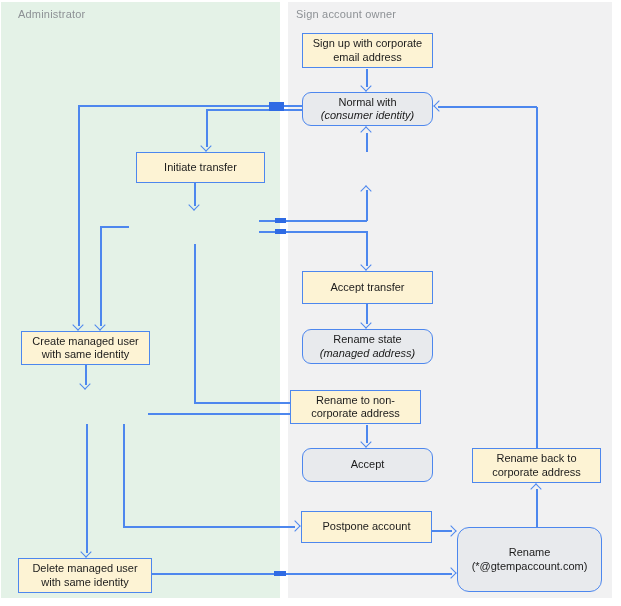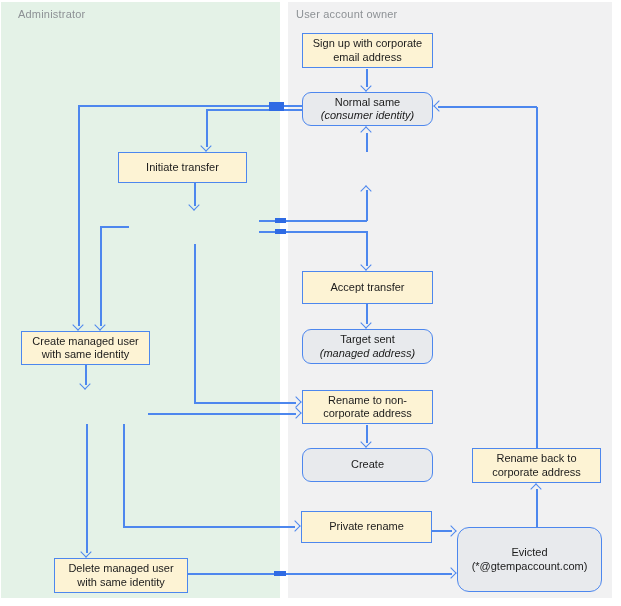--- a/index.html
+++ b/index.html
@@ -39,21 +39,21 @@
   .mark{position:absolute;background:var(--mark);}
 </style>
 </head>
 <body>
 
 <div id="canvas">
 
   <div class="lane" style="left:1px;width:279px;background:var(--lane-admin);"></div>
   <div class="lane" style="left:288px;width:324px;background:var(--lane-owner);"></div>
   <div class="lane-label" style="left:18px;">Administrator</div>
-  <div class="lane-label" style="left:296px;">User account owner</div>
+  <div class="lane-label" style="left:296px;">Sign account owner</div>
 
   <div id="edges">
       <div class="seg v" style="left: 366px; top: 69px; height: 18px;"></div>
       <div class="ar down" style="left: 362px; top: 82px;"></div>
       <div class="seg h" style="left: 78px; top: 105px; width: 224px;"></div>
       <div class="seg v" style="left: 78px; top: 105px; height: 221px;"></div>
       <div class="ar down" style="left: 74px; top: 321px;"></div>
       <div class="seg h" style="left: 206px; top: 109px; width: 96px;"></div>
       <div class="seg v" style="left: 206px; top: 109px; height: 38px;"></div>
       <div class="ar down" style="left: 202px; top: 142px;"></div>
@@ -100,66 +100,66 @@
       <div class="mark" style="left: 275px; top: 229px; width: 11px; height: 5px;"></div>
       <div class="mark" style="left: 274px; top: 571px; width: 12px; height: 5px;"></div>
     </div>
 
   <div class="nd proc" style="left:302px;top:33px;width:131px;height:35px;">
     <span>Sign up with corporate</span>
     <span>email address</span>
   </div>
 
   <div class="nd state" style="left:302px;top:92px;width:131px;height:34px;">
-    <span>Normal same</span>
+    <span>Normal with</span>
     <span class="it">(consumer identity)</span>
   </div>
 
-  <div class="nd proc" style="left:118px;top:152px;width:129px;height:31px;">
+  <div class="nd proc" style="left:136px;top:152px;width:129px;height:31px;">
     <span>Initiate transfer</span>
   </div>
 
 
 
   <div class="nd proc" style="left:302px;top:271px;width:131px;height:33px;">
     <span>Accept transfer</span>
   </div>
 
   <div class="nd state" style="left:302px;top:329px;width:131px;height:35px;">
-    <span>Target sent</span>
+    <span>Rename state</span>
     <span class="it">(managed address)</span>
   </div>
 
   <div class="nd proc" style="left:21px;top:331px;width:129px;height:34px;">
     <span>Create managed user</span>
     <span>with same identity</span>
   </div>
 
 
-  <div class="nd proc" style="left:302px;top:390px;width:131px;height:34px;">
+  <div class="nd proc" style="left:290px;top:390px;width:131px;height:34px;">
     <span>Rename to non-</span>
     <span>corporate address</span>
   </div>
 
   <div class="nd state" style="left:302px;top:448px;width:131px;height:34px;">
-    <span>Create</span>
+    <span>Accept</span>
   </div>
 
   <div class="nd proc" style="left:472px;top:448px;width:129px;height:35px;">
     <span>Rename back to</span>
     <span>corporate address</span>
   </div>
 
   <div class="nd proc" style="left:301px;top:511px;width:131px;height:32px;">
-    <span>Private rename</span>
+    <span>Postpone account</span>
   </div>
 
-  <div class="nd proc" style="left:18px;top:558px;width:134px;height:35px;margin-left:36px;">
+  <div class="nd proc" style="left:18px;top:558px;width:134px;height:35px;">
     <span>Delete managed user</span>
     <span>with same identity</span>
   </div>
 
   <div class="nd state big" style="left:457px;top:527px;width:145px;height:65px;">
-    <span>Evicted</span>
+    <span>Rename</span>
     <span>(*@gtempaccount.com)</span>
   </div>
 
 </div>
 
 </body></html>

